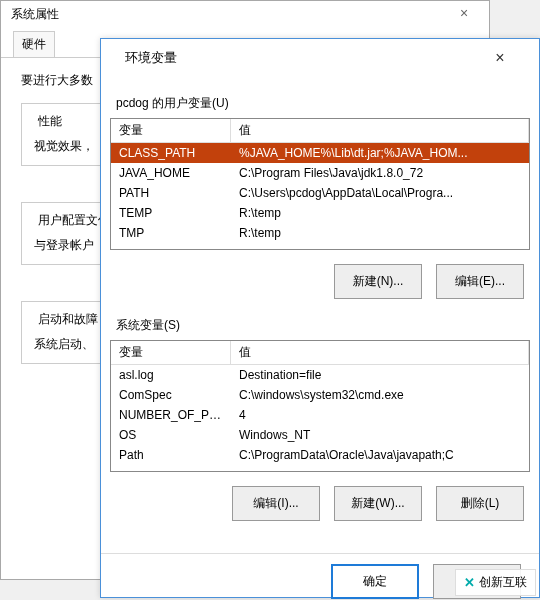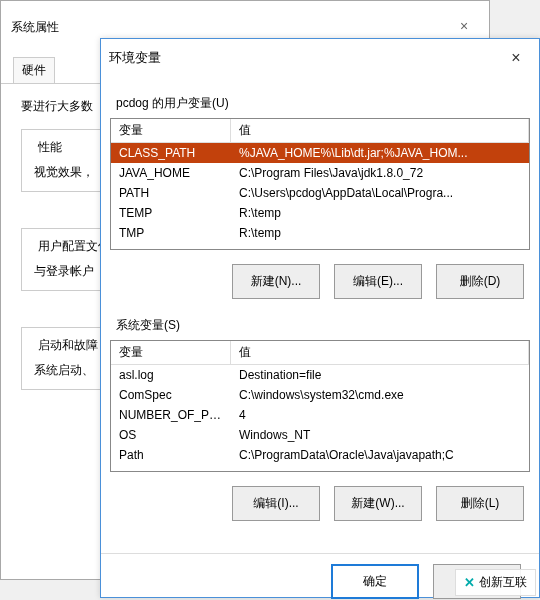--- a/index.html
+++ b/index.html
@@ -5,21 +5,21 @@
   * { box-sizing: border-box; font-family: "Microsoft YaHei", "SimSun", sans-serif; font-size: 12px; }
   body { margin: 0; background: #f0f0f0; width: 540px; height: 600px; overflow: hidden; position: relative; }
 
   
   .back-window {
     position: absolute; top: 0; left: 0; width: 490px; height: 580px;
     background: #fff; border: 1px solid #a8a8a8;
   }
   .back-title {
     display: flex; justify-content: space-between; align-items: center;
-    padding: 17px 10px; font-size: 13px;
+    padding: 4px 10px; font-size: 13px;
   }
   .back-close {
     width: 30px; height: 18px; text-align: center; color: #666; font-size: 14px;
   }
   .back-tabs {
     display: flex; gap: 6px; padding: 4px 12px 0; border-bottom: 1px solid #ccc;
   }
   .back-tab {
     padding: 4px 8px; border: 1px solid #ccc; border-bottom: none; background: #f8f8f8;
   }
@@ -33,21 +33,21 @@
   }
   .fieldset-line1 { margin-top: 8px; }
 
   
   .front-window {
     position: absolute; top: 38px; left: 100px; width: 440px; height: 560px;
     background: #fff; border: 1px solid #4a90d9; box-shadow: 0 0 6px rgba(0,0,0,0.15);
   }
   .front-titlebar {
     display: flex; justify-content: space-between; align-items: center;
-    padding: 10px 8px;
+    padding: 10px 24px;
   }
   .front-title { font-size: 13px; }
   .front-close {
     width: 30px; text-align: center; font-size: 16px; color: #333;
   }
   .front-body { padding: 8px 9px; }
   .section-label { margin: 10px 0 6px 6px; }
   .table {
     border: 1px solid #888; height: 132px; overflow: hidden; background: #fff;
   }
@@ -144,21 +144,20 @@
         <div class="td col-val">R:\temp</div>
       </div>
       <div class="trow">
         <div class="td col-name">TMP</div>
         <div class="td col-val">R:\temp</div>
       </div>
     </div>
     <div class="btn-row">
       <div class="btn">新建(N)...</div>
       <div class="btn">编辑(E)...</div>
-      <div class="btn">删除(D)</div>
     </div>
 
     <div class="section-label">系统变量(S)</div>
     <div class="table">
       <div class="thead">
         <div class="th col-name">变量</div>
         <div class="th col-val">值</div>
       </div>
       <div class="trow">
         <div class="td col-name">asl.log</div>

